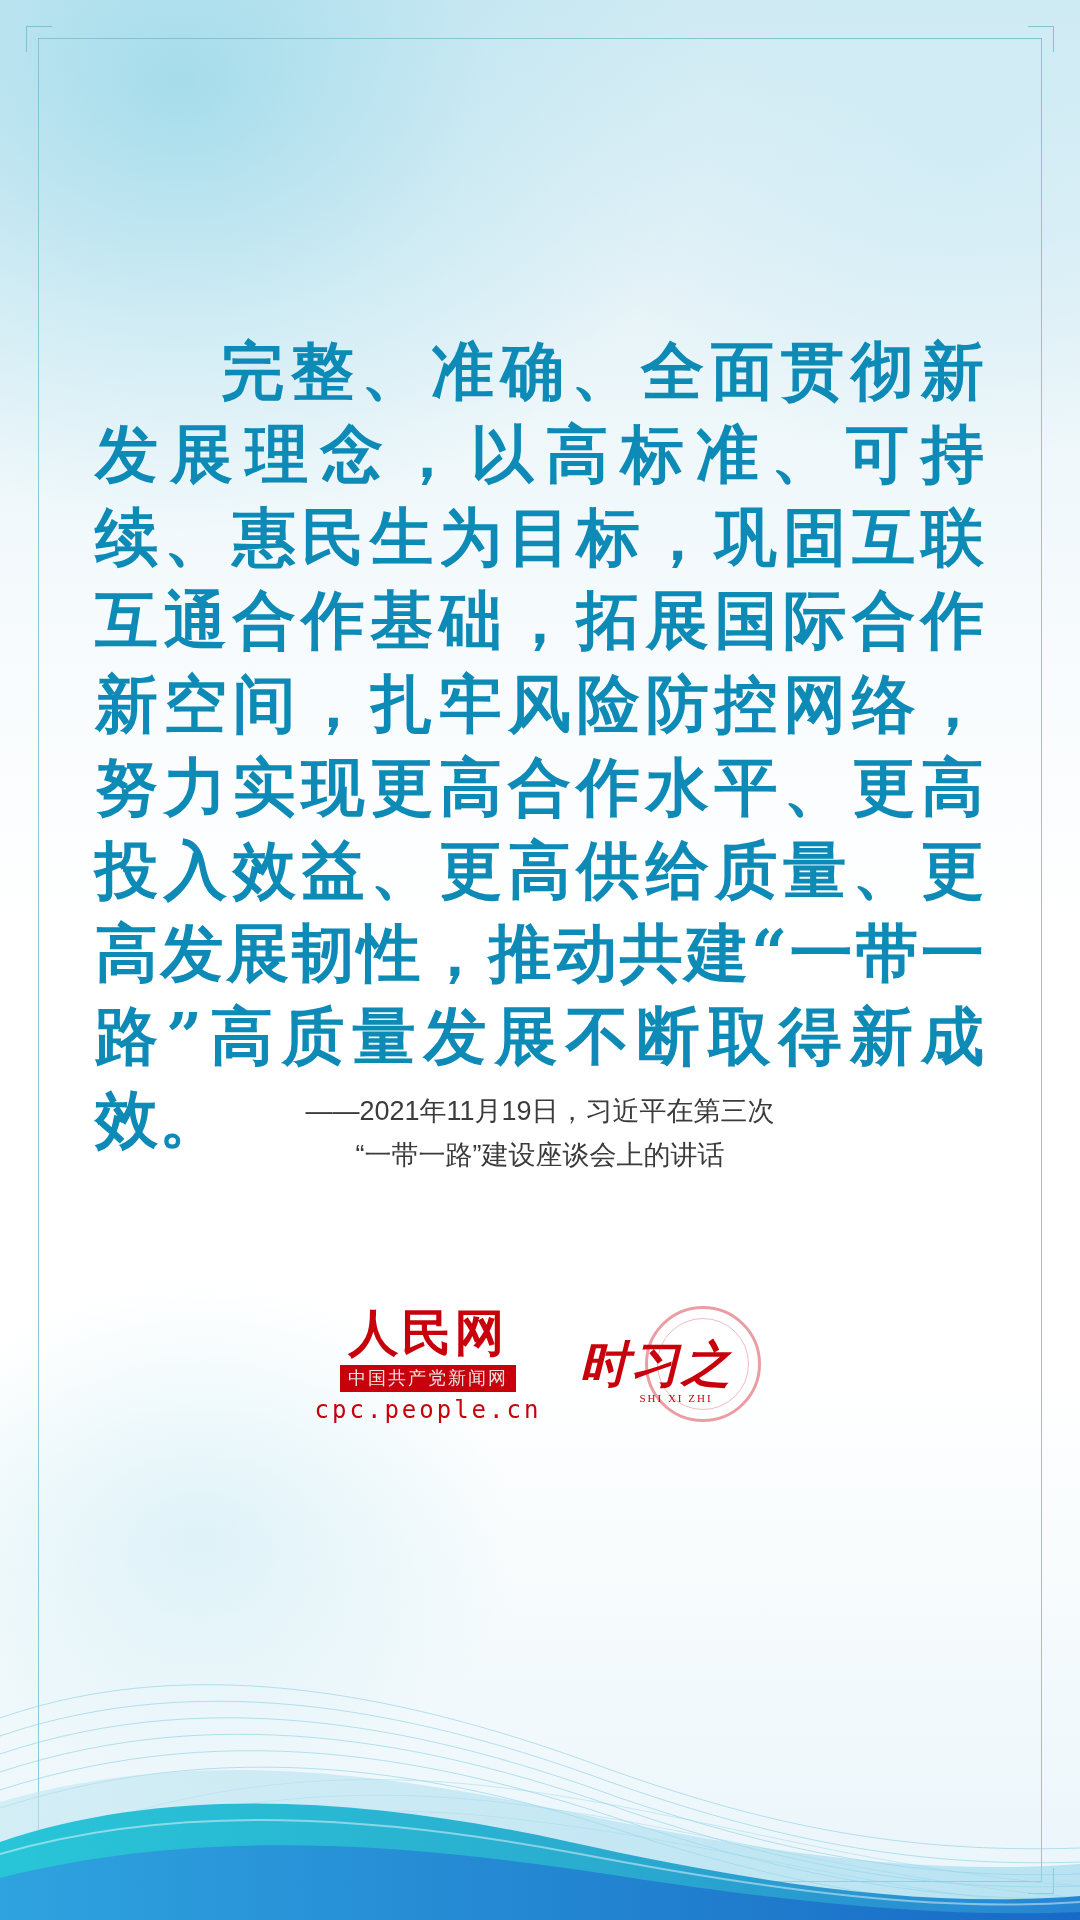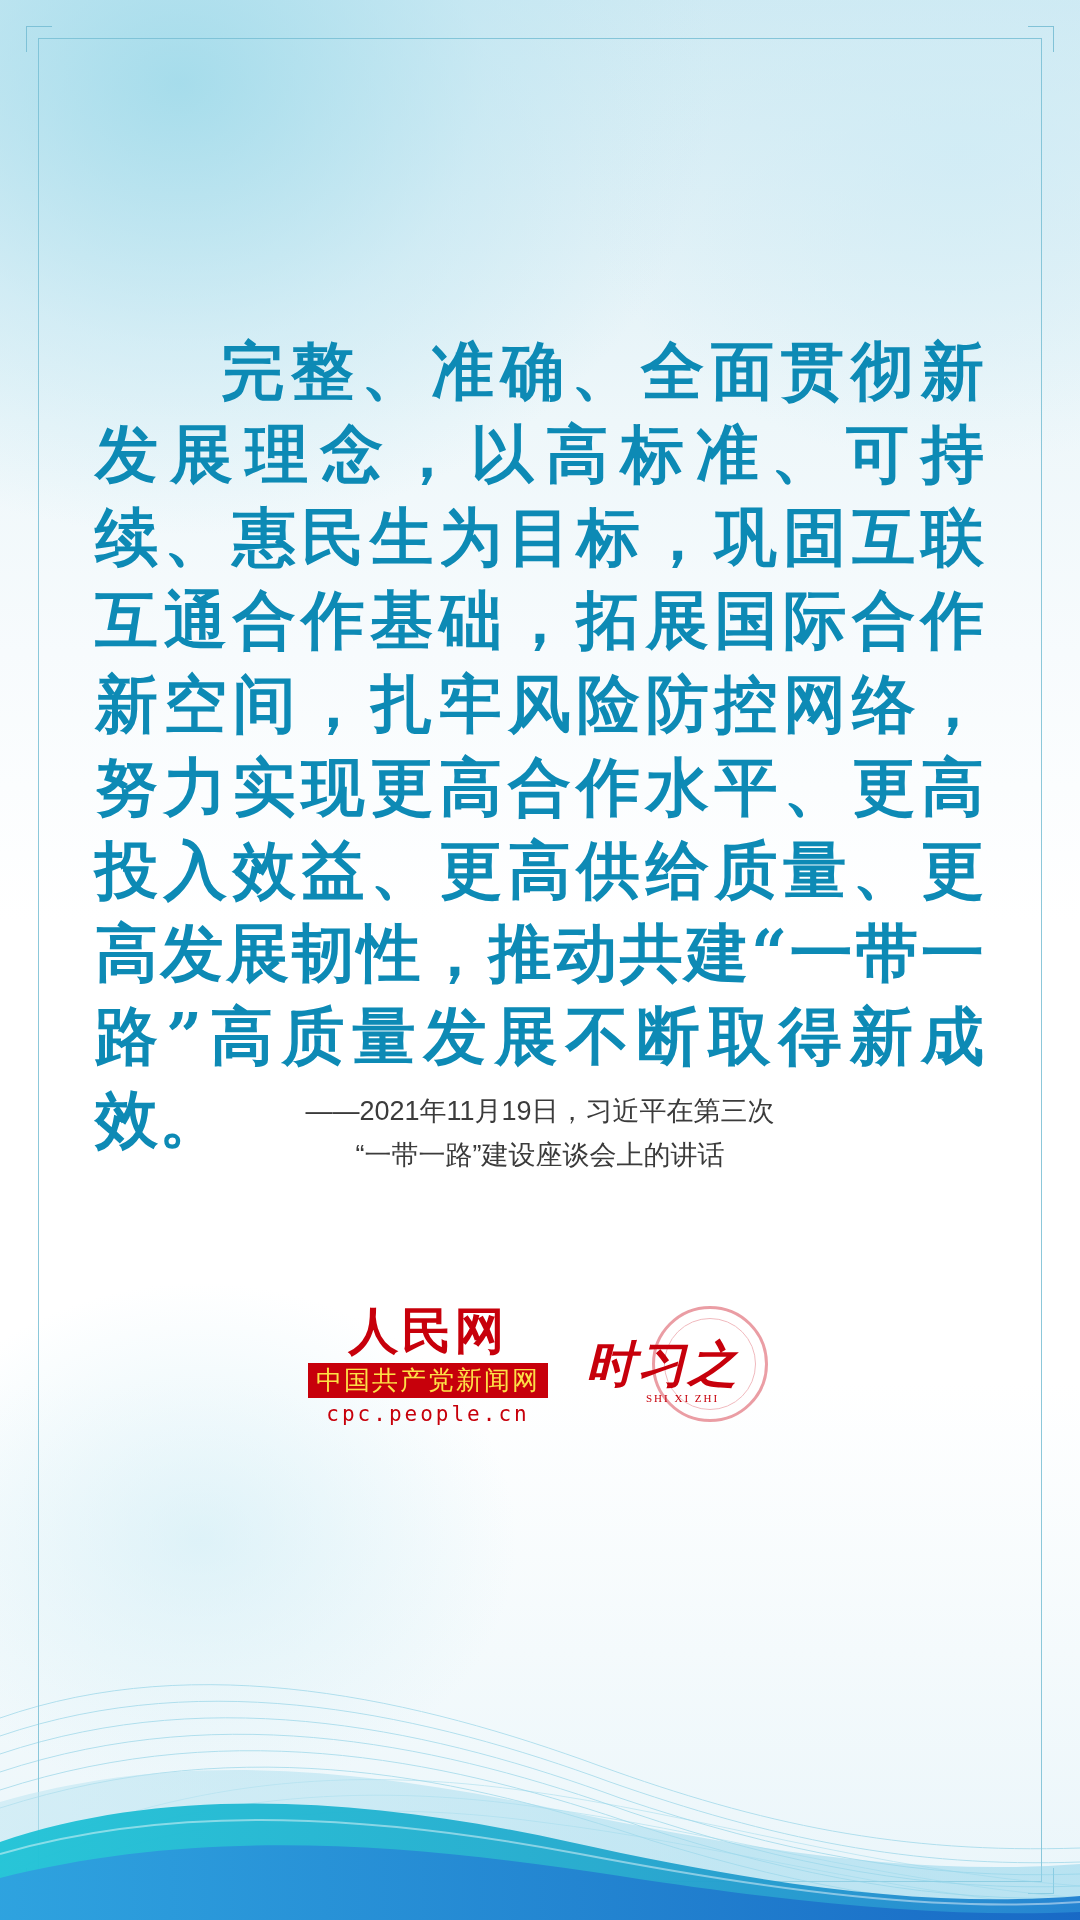--- a/index.html
+++ b/index.html
@@ -125,32 +125,32 @@
   .people-logo .cn-name {
     color: #c7000b;
     font-family: "DejaVu Serif", "Liberation Serif", serif;
     font-weight: 700;
     font-size: 50px;
     letter-spacing: 3px;
   }
   .people-logo .sub-bar {
     margin-top: 7px;
     background: #c7000b;
-    color: #fde047;
+    color: #e5e5e5;
     font-family: "Liberation Sans", sans-serif;
-    font-size: 26px;
+    font-size: 18px;
     letter-spacing: 2px;
     padding: 4px 8px 5px;
     white-space: nowrap;
   }
   .people-logo .domain {
     margin-top: 6px;
     color: #c7000b;
     font-family: "DejaVu Sans Mono", "Liberation Mono", monospace;
-    font-size: 21px;
+    font-size: 24px;
     letter-spacing: 3px;
   }
 
   .shixizhi {
     position: relative;
     width: 190px;
     height: 130px;
     display: flex;
     align-items: center;
   }

